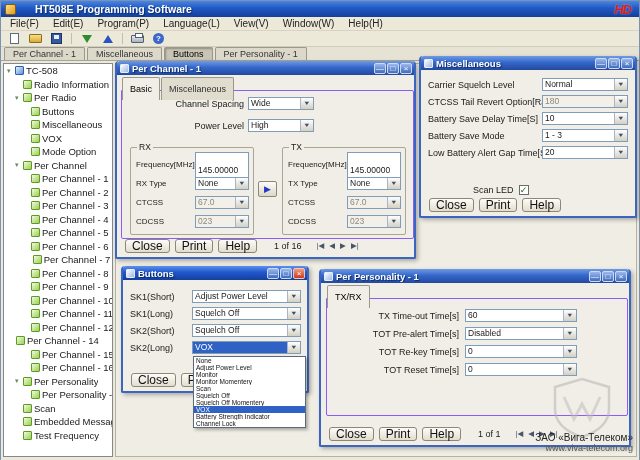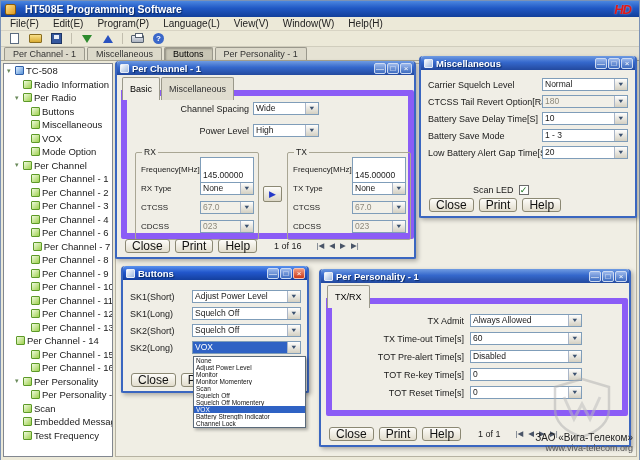--- a/index.html
+++ b/index.html
@@ -3,21 +3,21 @@
 <meta charset="utf-8">
 <style>
   * { margin:0; padding:0; box-sizing:border-box; }
   html,body { width:640px; height:460px; overflow:hidden; }
   body { font-family:"Liberation Sans","DejaVu Sans",sans-serif; font-size:10px; color:#1a1a1a; background:#ece9d8; }
   #app { position:relative; width:640px; height:460px; background:#ece9d8; border:1px solid #7b92b5; }
 
   
   .app-titlebar { position:absolute; left:0; top:0; width:100%; height:16px;
     background:linear-gradient(180deg,#4a86e0 0%,#2058c4 45%,#123f9a 100%);
-    display:flex; align-items:center; padding:0 4px; gap:9px; }
+    display:flex; align-items:center; padding:0 4px; gap:19px; }
   .app-icon { width:11px; height:11px; border-radius:2px; flex:none;
     background:linear-gradient(135deg,#ffe08a,#e09a20); border:1px solid #8a5c0a; }
   .app-title { color:#fff; font-weight:bold; font-size:10.5px; text-shadow:1px 1px 1px #0a2a66; flex:1; white-space:nowrap; }
   .hd-logo { color:#e01818; font-weight:bold; font-style:italic; font-size:13px; letter-spacing:-1px;
     text-shadow:0 0 2px #ffffff88; padding-right:4px; }
 
   .menubar { position:absolute; left:0; top:16px; width:100%; height:14px; background:#ece9d8;
     border-bottom:1px solid #d8d4c4; display:flex; align-items:center; padding-left:2px; }
   .menu-item { padding:0 7px; font-size:10px; color:#222; height:13px; line-height:13px; }
 
@@ -67,21 +67,21 @@
   .win-controls { display:flex; gap:1px; }
   .wbtn { width:12px; height:11px; border-radius:2px; background:linear-gradient(#9cb8ec,#3e6cc0); border:1px solid #cddaf2;
     color:#fff; font-size:8px; line-height:9px; display:flex; align-items:center; justify-content:center; }
   .wbtn i { font-style:normal; }
   .mdi-window.active .wclose { background:linear-gradient(#f09a80,#cc3a1a); border-color:#f4c4b4; }
 
   .pane-tabs { position:absolute; display:flex; align-items:flex-end; z-index:2; }
   .pane-tab { font-size:9px; padding:6px 7px; border:1px solid #9a988a; border-bottom:none; background:#e0ddcf;
     border-radius:2px 2px 0 0; margin-right:1px; color:#333; }
   .pane-tab.active { background:#f0eee6; color:#000; }
-  .tab-page { position:absolute; border:6px solid #8b5cf6; background:#f0eee6; border-radius:0 2px 2px 2px; }
+  .tab-page { position:absolute; border:1px solid #8b5cf6; background:#f0eee6; border-radius:0 2px 2px 2px; }
 
   .combo { display:flex; align-items:stretch; height:13px; background:#fff; border:1px solid #7f9db9; }
   .combo-val { flex:1; font-size:8.5px; line-height:11px; padding:0 2px; white-space:nowrap; overflow:hidden; }
   .combo-btn { width:13px; flex:none; background:linear-gradient(#fefefe,#d4d0c2); border-left:1px solid #aab6c8;
     display:flex; align-items:center; justify-content:center; color:#3c5270; }
   .combo-btn .cg { font-size:5.5px; transform:scaleX(1.4); line-height:5px; }
   .disabled .combo-val, .combo.disabled .combo-val { color:#8c887b; background:#f2f0e8; }
   .text-input { height:13px; background:#fff; border:1px solid #7f9db9; font-size:8.5px; line-height:11px; padding:12px 2px; white-space:nowrap; overflow:hidden; }
 
   .btn { min-width:34px; height:14px; padding:0 6px; font-size:12px; display:inline-flex; align-items:center; justify-content:center;
@@ -272,20 +272,25 @@
           <span class="tree-icon"></span>
           <span class="tree-label">Per Channel - 3</span>
         </div>
 
         <div class="tree-item" style="padding-left: 19px;">
           <span class="tw"><span>▾</span></span>
           <span class="tree-icon"></span>
           <span class="tree-label">Per Channel - 4</span>
         </div>
 
+        <div class="tree-item" style="padding-left: 19px;">
+          <span class="tw"><span>▾</span></span>
+          <span class="tree-icon"></span>
+          <span class="tree-label">Per Channel - 5</span>
+        </div>
 
         <div class="tree-item" style="padding-left: 19px;">
           <span class="tw"><span>▾</span></span>
           <span class="tree-icon"></span>
           <span class="tree-label">Per Channel - 6</span>
         </div>
 
         <div class="tree-item" style="padding-left: 19px; justify-content: center;">
           <span class="tw"><span>▾</span></span>
           <span class="tree-icon"></span>
@@ -315,25 +320,20 @@
           <span class="tree-icon"></span>
           <span class="tree-label">Per Channel - 11</span>
         </div>
 
         <div class="tree-item" style="padding-left: 19px;">
           <span class="tw"><span>▾</span></span>
           <span class="tree-icon"></span>
           <span class="tree-label">Per Channel - 12</span>
         </div>
 
-        <div class="tree-item" style="padding-left: 19px;">
-          <span class="tw"><span>▾</span></span>
-          <span class="tree-icon"></span>
-          <span class="tree-label">Per Channel - 13</span>
-        </div>
 
         <div class="tree-item" style="padding-left: 4px;">
           <span class="tw"><span>▾</span></span>
           <span class="tree-icon"></span>
           <span class="tree-label">Per Channel - 14</span>
         </div>
 
         <div class="tree-item" style="padding-left: 19px;">
           <span class="tw"><span>▾</span></span>
           <span class="tree-icon"></span>
@@ -606,29 +606,20 @@
             <i>×</i>
           </span>
       </span>
     </div>
     <div class="pane-tabs">
       <span class="pane-tab active">TX/RX</span>
     </div>
     <div class="tab-page">
       <div class="rows">
 
-          <div class="form-row">
-            <span class="row-label">TX Admit</span>
-            <span class="combo">
-              <span class="combo-val">Always Allowed</span>
-              <span class="combo-btn">
-                <span class="cg">▼</span>
-              </span>
-            </span>
-          </div>
 
           <div class="form-row">
             <span class="row-label">TX Time-out Time[s]</span>
             <span class="combo">
               <span class="combo-val">60</span>
               <span class="combo-btn">
                 <span class="cg">▼</span>
               </span>
             </span>
           </div>

